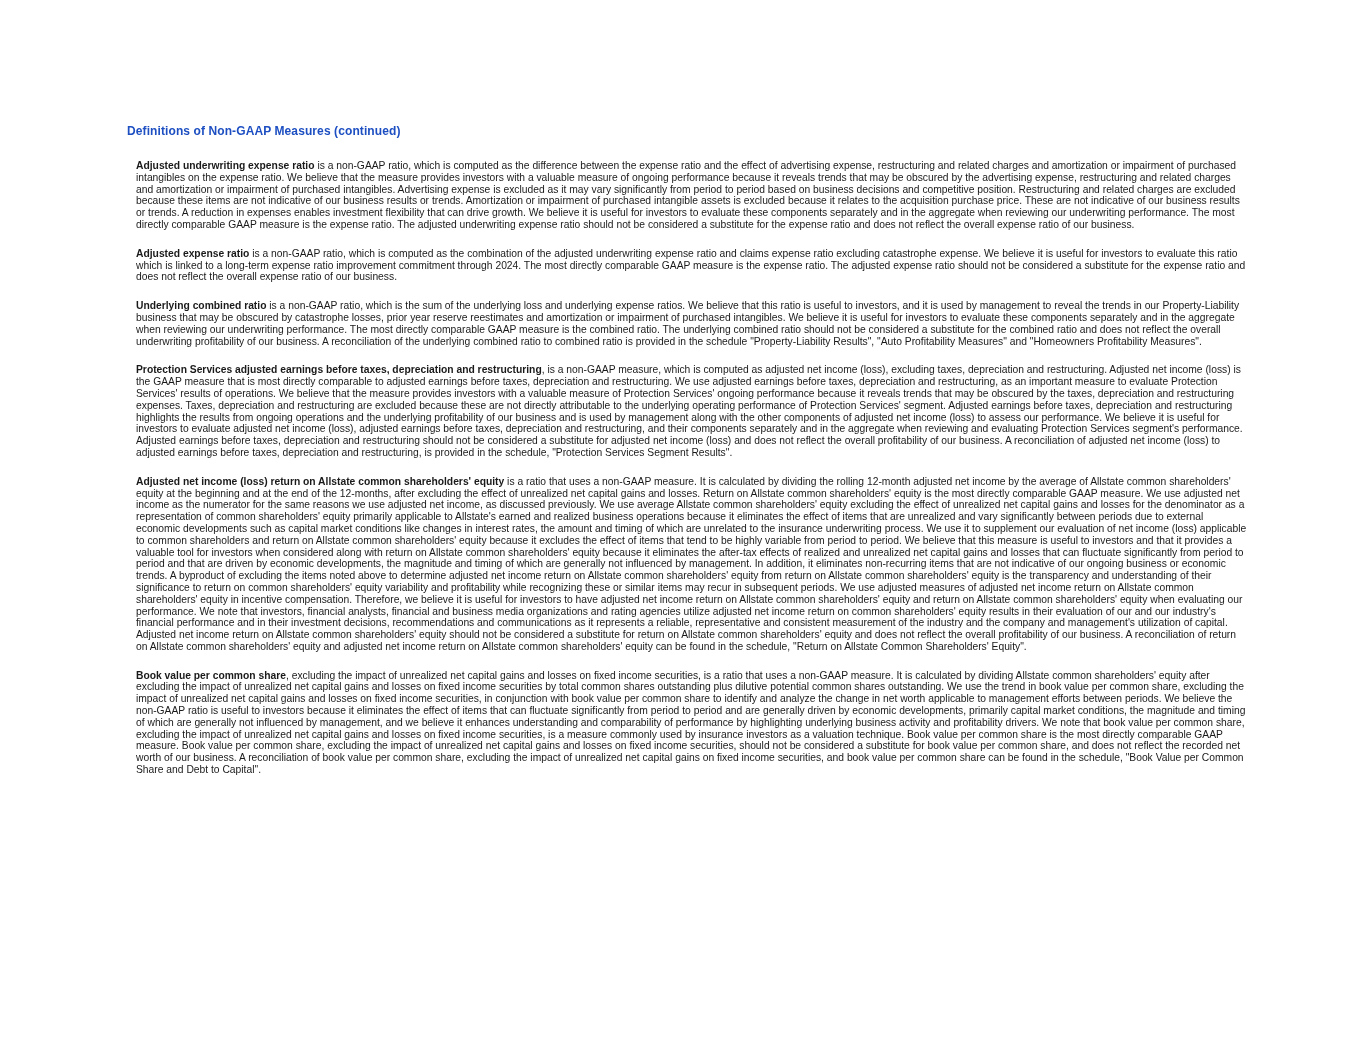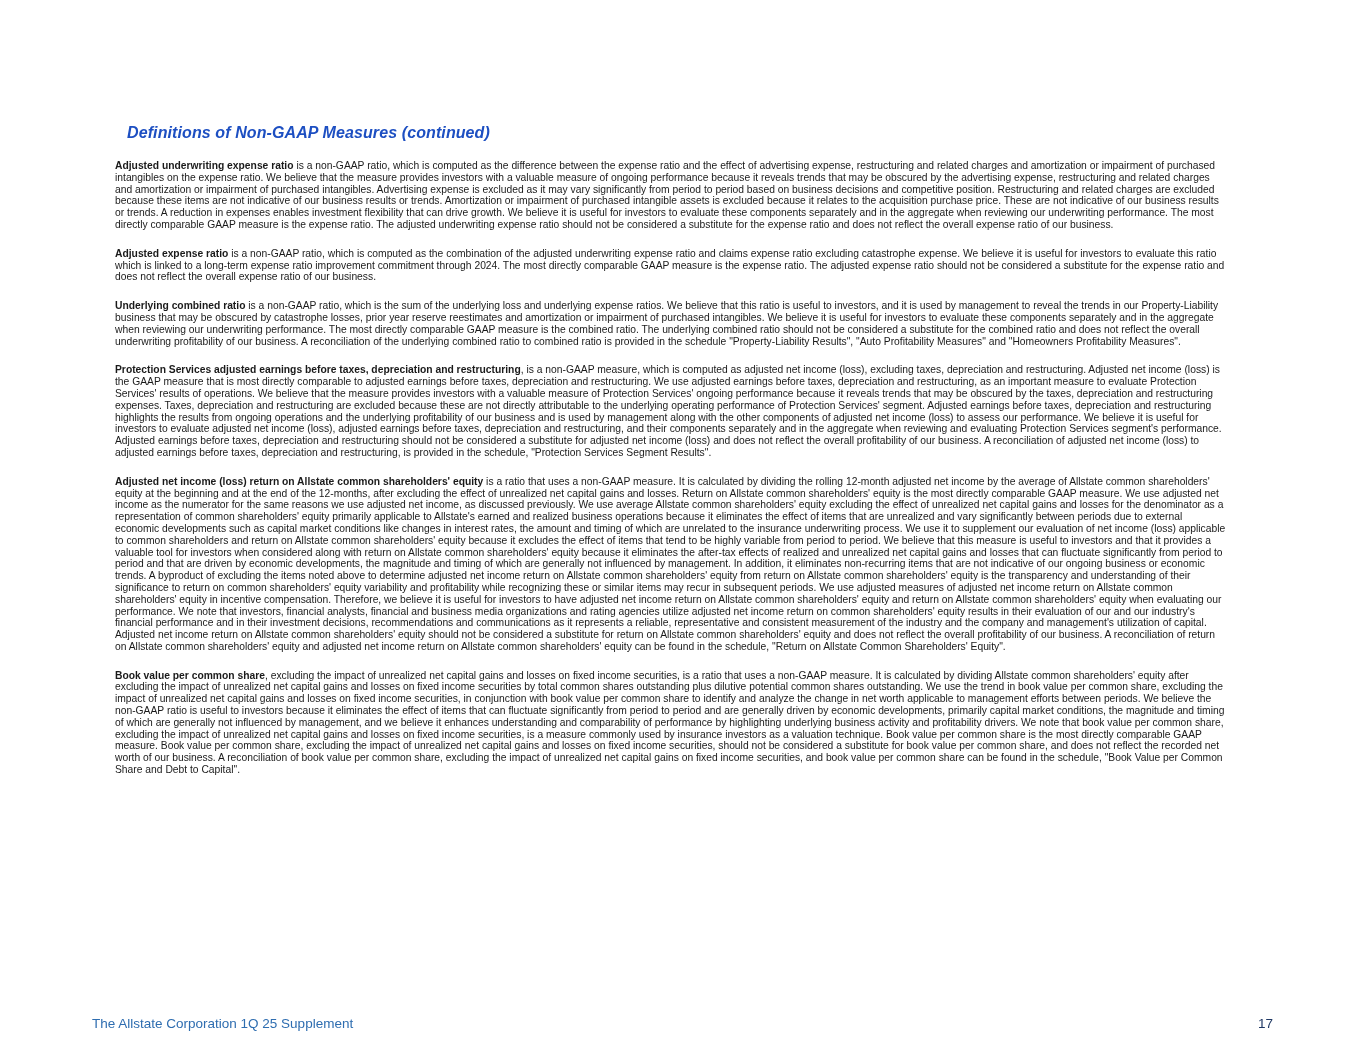--- a/index.html
+++ b/index.html
@@ -9,29 +9,28 @@
     height: 1055px;
     background: #ffffff;
     font-family: "Liberation Sans", sans-serif;
     overflow: hidden;
   }
   .doc-title {
     position: absolute;
     left: 127px;
     top: 124px;
     margin: 0;
-    font-size: 16px;
+    font-size: 12px;
     font-weight: bold;
     color: #1d4fc2;
     letter-spacing: 0.1px;
-    font-style: italic;
   }
   .content {
     position: absolute;
-    left: 115px;
+    left: 136px;
     top: 160px;
     width: 1114px;
   }
   .para {
     margin: 0 0 17px 0;
     font-size: 10.3px;
     line-height: 11.8px;
     color: #1a1a1a;
     text-align: left;
   }
@@ -66,18 +65,14 @@
     <p class="para"><span class="term">Underlying combined ratio</span><span> is a non-GAAP ratio, which is the sum of the underlying loss and underlying expense ratios. We believe that this ratio is useful to investors, and it is used by management to reveal the trends in our Property-Liability business that may be obscured by catastrophe losses, prior year reserve reestimates and amortization or impairment of purchased intangibles. We believe it is useful for investors to evaluate these components separately and in the aggregate when reviewing our underwriting performance. The most directly comparable GAAP measure is the combined ratio. The underlying combined ratio should not be considered a substitute for the combined ratio and does not reflect the overall underwriting profitability of our business. A reconciliation of the underlying combined ratio to combined ratio is provided in the schedule "Property-Liability Results", "Auto Profitability Measures" and "Homeowners Profitability Measures".</span></p>
 
     <p class="para"><span class="term">Protection Services adjusted earnings before taxes, depreciation and restructuring</span><span>, is a non-GAAP measure, which is computed as adjusted net income (loss), excluding taxes, depreciation and restructuring. Adjusted net income (loss) is the GAAP measure that is most directly comparable to adjusted earnings before taxes, depreciation and restructuring. We use adjusted earnings before taxes, depreciation and restructuring, as an important measure to evaluate Protection Services' results of operations. We believe that the measure provides investors with a valuable measure of Protection Services' ongoing performance because it reveals trends that may be obscured by the taxes, depreciation and restructuring expenses. Taxes, depreciation and restructuring are excluded because these are not directly attributable to the underlying operating performance of Protection Services' segment. Adjusted earnings before taxes, depreciation and restructuring highlights the results from ongoing operations and the underlying profitability of our business and is used by management along with the other components of adjusted net income (loss) to assess our performance. We believe it is useful for investors to evaluate adjusted net income (loss), adjusted earnings before taxes, depreciation and restructuring, and their components separately and in the aggregate when reviewing and evaluating Protection Services segment's performance. Adjusted earnings before taxes, depreciation and restructuring should not be considered a substitute for adjusted net income (loss) and does not reflect the overall profitability of our business. A reconciliation of adjusted net income (loss) to adjusted earnings before taxes, depreciation and restructuring, is provided in the schedule, "Protection Services Segment Results".</span></p>
 
     <p class="para gap-lg"><span class="term">Adjusted net income (loss) return on Allstate common shareholders' equity</span><span> is a ratio that uses a non-GAAP measure. It is calculated by dividing the rolling 12-month adjusted net income by the average of Allstate common shareholders' equity at the beginning and at the end of the 12-months, after excluding the effect of unrealized net capital gains and losses. Return on Allstate common shareholders' equity is the most directly comparable GAAP measure. We use adjusted net income as the numerator for the same reasons we use adjusted net income, as discussed previously. We use average Allstate common shareholders' equity excluding the effect of unrealized net capital gains and losses for the denominator as a representation of common shareholders' equity primarily applicable to Allstate's earned and realized business operations because it eliminates the effect of items that are unrealized and vary significantly between periods due to external economic developments such as capital market conditions like changes in interest rates, the amount and timing of which are unrelated to the insurance underwriting process. We use it to supplement our evaluation of net income (loss) applicable to common shareholders and return on Allstate common shareholders' equity because it excludes the effect of items that tend to be highly variable from period to period. We believe that this measure is useful to investors and that it provides a valuable tool for investors when considered along with return on Allstate common shareholders' equity because it eliminates the after-tax effects of realized and unrealized net capital gains and losses that can fluctuate significantly from period to period and that are driven by economic developments, the magnitude and timing of which are generally not influenced by management. In addition, it eliminates non-recurring items that are not indicative of our ongoing business or economic trends. A byproduct of excluding the items noted above to determine adjusted net income return on Allstate common shareholders' equity from return on Allstate common shareholders' equity is the transparency and understanding of their significance to return on common shareholders' equity variability and profitability while recognizing these or similar items may recur in subsequent periods. We use adjusted measures of adjusted net income return on Allstate common shareholders' equity in incentive compensation. Therefore, we believe it is useful for investors to have adjusted net income return on Allstate common shareholders' equity and return on Allstate common shareholders' equity when evaluating our performance. We note that investors, financial analysts, financial and business media organizations and rating agencies utilize adjusted net income return on common shareholders' equity results in their evaluation of our and our industry's financial performance and in their investment decisions, recommendations and communications as it represents a reliable, representative and consistent measurement of the industry and the company and management's utilization of capital. Adjusted net income return on Allstate common shareholders' equity should not be considered a substitute for return on Allstate common shareholders' equity and does not reflect the overall profitability of our business. A reconciliation of return on Allstate common shareholders' equity and adjusted net income return on Allstate common shareholders' equity can be found in the schedule, "Return on Allstate Common Shareholders' Equity".</span></p>
 
     <p class="para"><span class="term">Book value per common share</span><span>, excluding the impact of unrealized net capital gains and losses on fixed income securities, is a ratio that uses a non-GAAP measure. It is calculated by dividing Allstate common shareholders' equity after excluding the impact of unrealized net capital gains and losses on fixed income securities by total common shares outstanding plus dilutive potential common shares outstanding. We use the trend in book value per common share, excluding the impact of unrealized net capital gains and losses on fixed income securities, in conjunction with book value per common share to identify and analyze the change in net worth applicable to management efforts between periods. We believe the non-GAAP ratio is useful to investors because it eliminates the effect of items that can fluctuate significantly from period to period and are generally driven by economic developments, primarily capital market conditions, the magnitude and timing of which are generally not influenced by management, and we believe it enhances understanding and comparability of performance by highlighting underlying business activity and profitability drivers. We note that book value per common share, excluding the impact of unrealized net capital gains and losses on fixed income securities, is a measure commonly used by insurance investors as a valuation technique. Book value per common share is the most directly comparable GAAP measure. Book value per common share, excluding the impact of unrealized net capital gains and losses on fixed income securities, should not be considered a substitute for book value per common share, and does not reflect the recorded net worth of our business. A reconciliation of book value per common share, excluding the impact of unrealized net capital gains on fixed income securities, and book value per common share can be found in the schedule, "Book Value per Common Share and Debt to Capital".</span></p>
 
   </div>
 
-  <div class="footer">
-    <span class="footer-left">The Allstate Corporation 1Q 25 Supplement</span>
-    <span class="footer-page">17</span>
-  </div>
 
 </div>
 
 </body></html>

